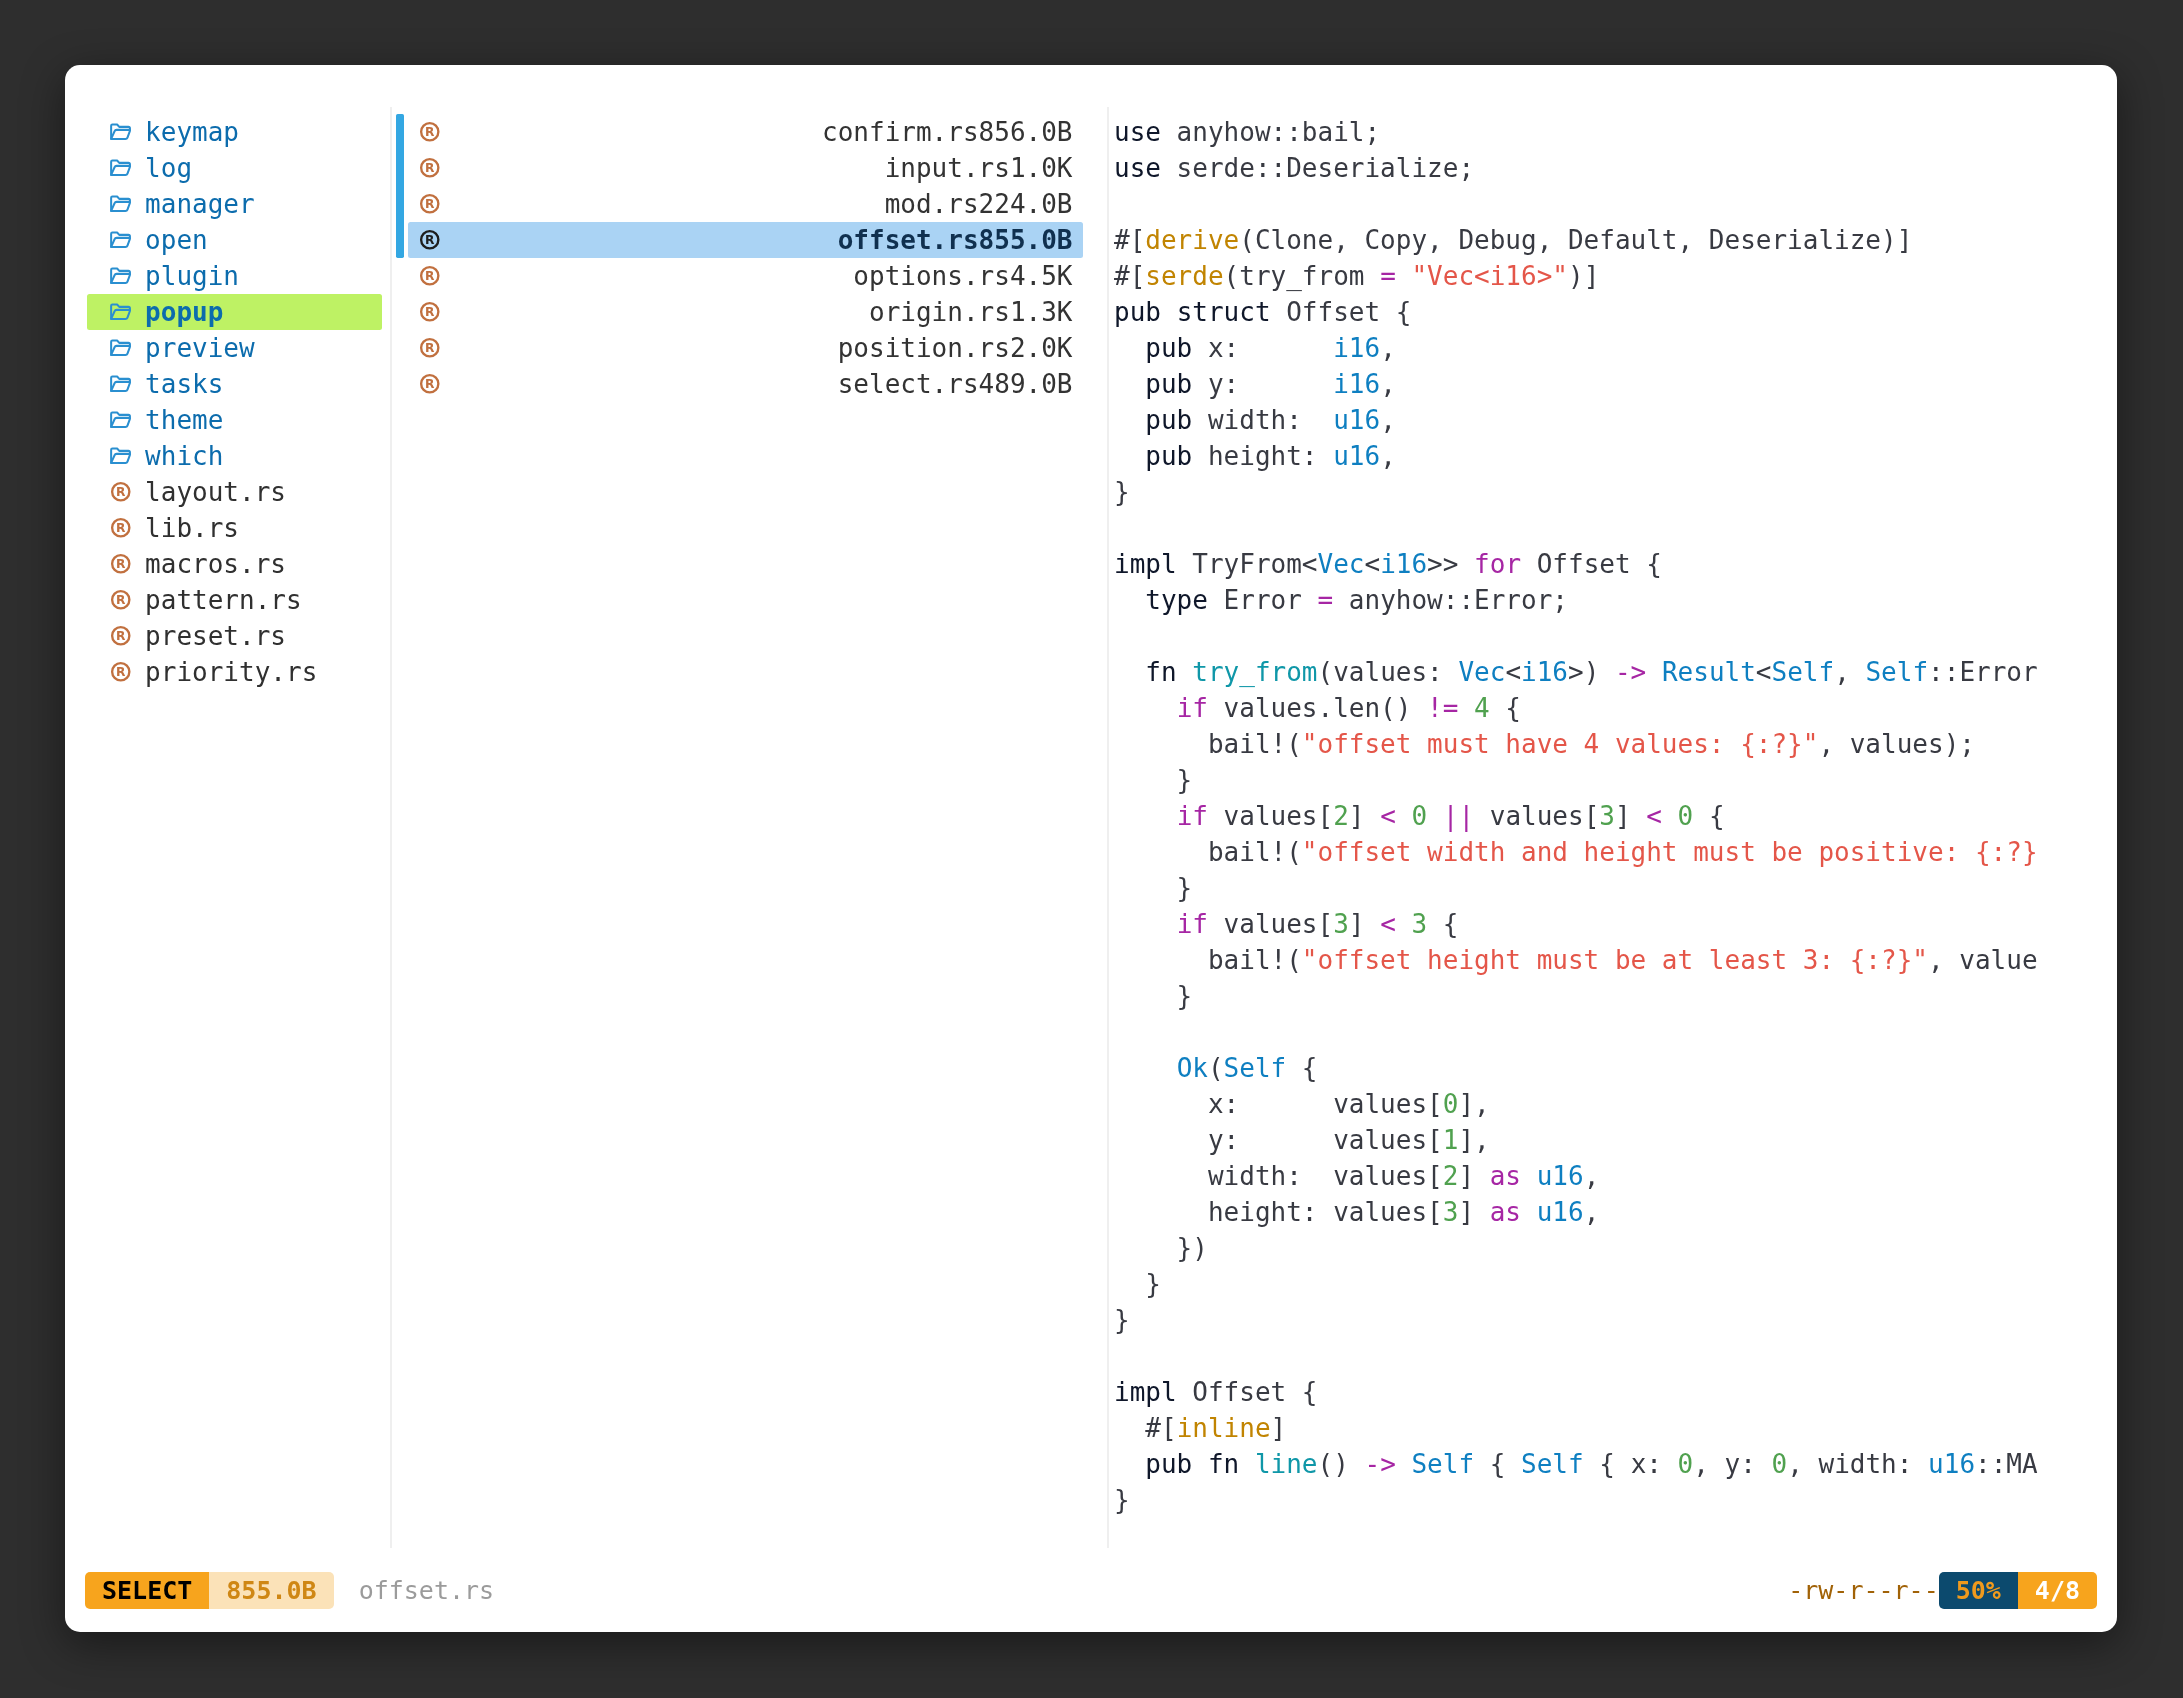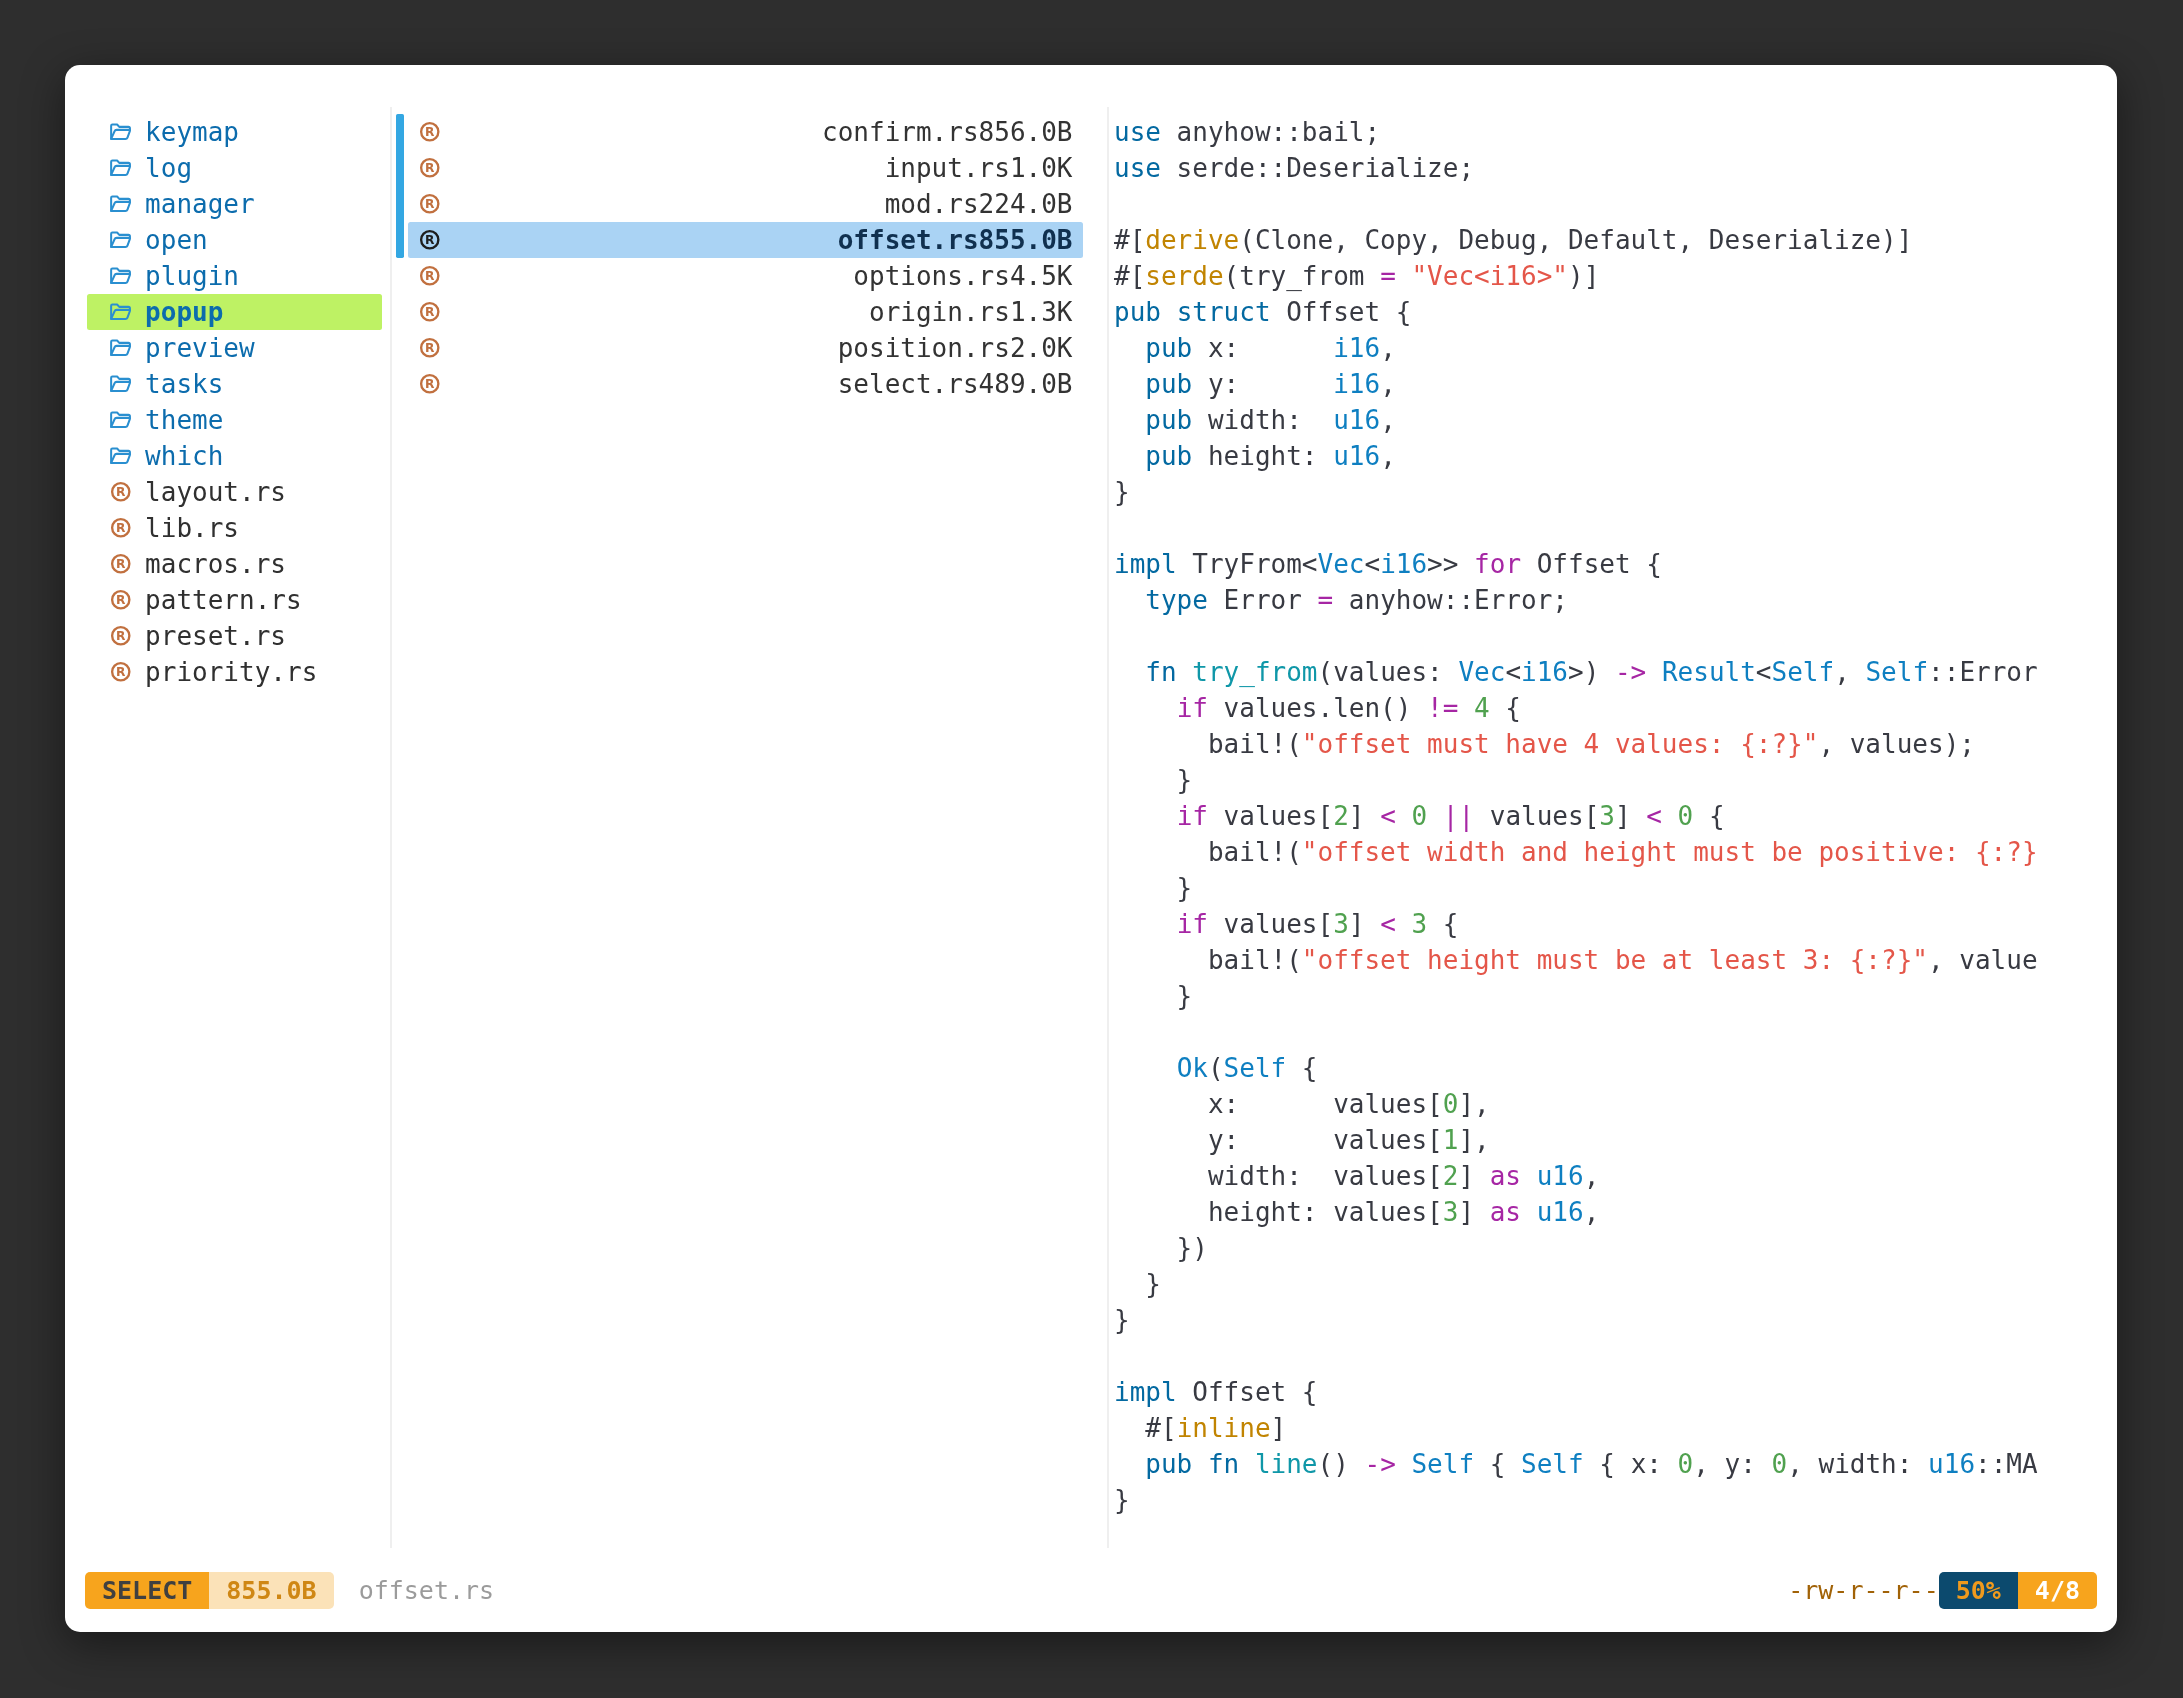--- a/index.html
+++ b/index.html
@@ -56,38 +56,38 @@
 
   .marked-bar {
     position:absolute; left:331px; top:49px;
     width:7.6px; height:144px; background:#33a7e2; border-radius:1.7px;
   }
 
   
   .cl { height:36px; line-height:36px; font-size:26px; white-space:pre; color:#383a42; }
   .cl span { white-space:pre; }
   .tok-p { color:#383a42; }
-  .tok-k { color:#0369a1; }
+  .tok-k { color:#0f172a; }
   .tok-t { color:#0e7fc1; }
   .tok-o { color:#a626a4; }
   .tok-f { color:#0f97a8;text-align:right; }
   .tok-a { color:#c18401; }
   .tok-s { color:#e45649; }
   .tok-n { color:#50a14f; }
 
   
   .status-bar {
     position:absolute; left:20px; right:20px; bottom:22px; height:39px;
     display:flex; align-items:center; font-size:25px;
   }
   .badge {
     height:37px; display:flex; align-items:center;
     padding:0 17px; font-weight:bold; white-space:pre;
   }
-  .badge-mode     { background:#f7a41d; color:#404040; border-radius:5px 0 0 5px; }
+  .badge-mode     { background:#f7a41d; color:#000000; border-radius:5px 0 0 5px; }
   .badge-size     { background:#fbe2b8; color:#cf8714; border-radius:0 5px 5px 0; }
   .status-file    { color:#9b9b9b; margin-left:25px; }
   .status-spacer  { flex:1 1 auto; }
   .perms          { color:#a16207; }
   .badge-percent  { background:#0c4a6e; color:#ef9a1d; border-radius:5px 0 0 5px; }
   .badge-position { background:#f7a41d; color:#ffffff; border-radius:0 5px 5px 0; }
 </style>
 </head>
 <body>
 

